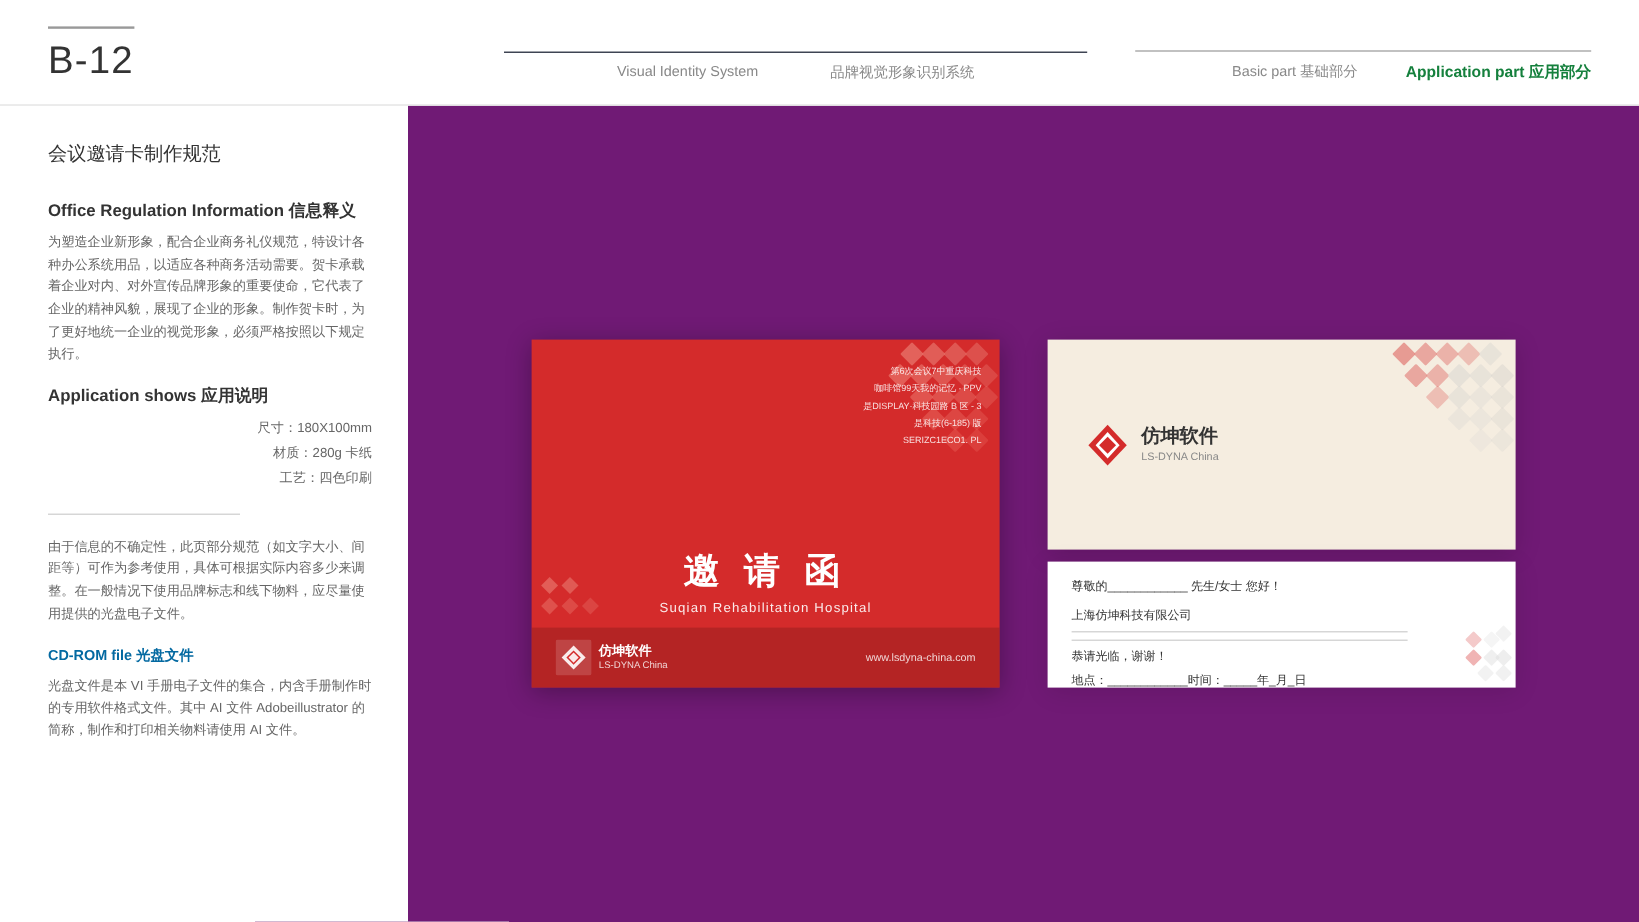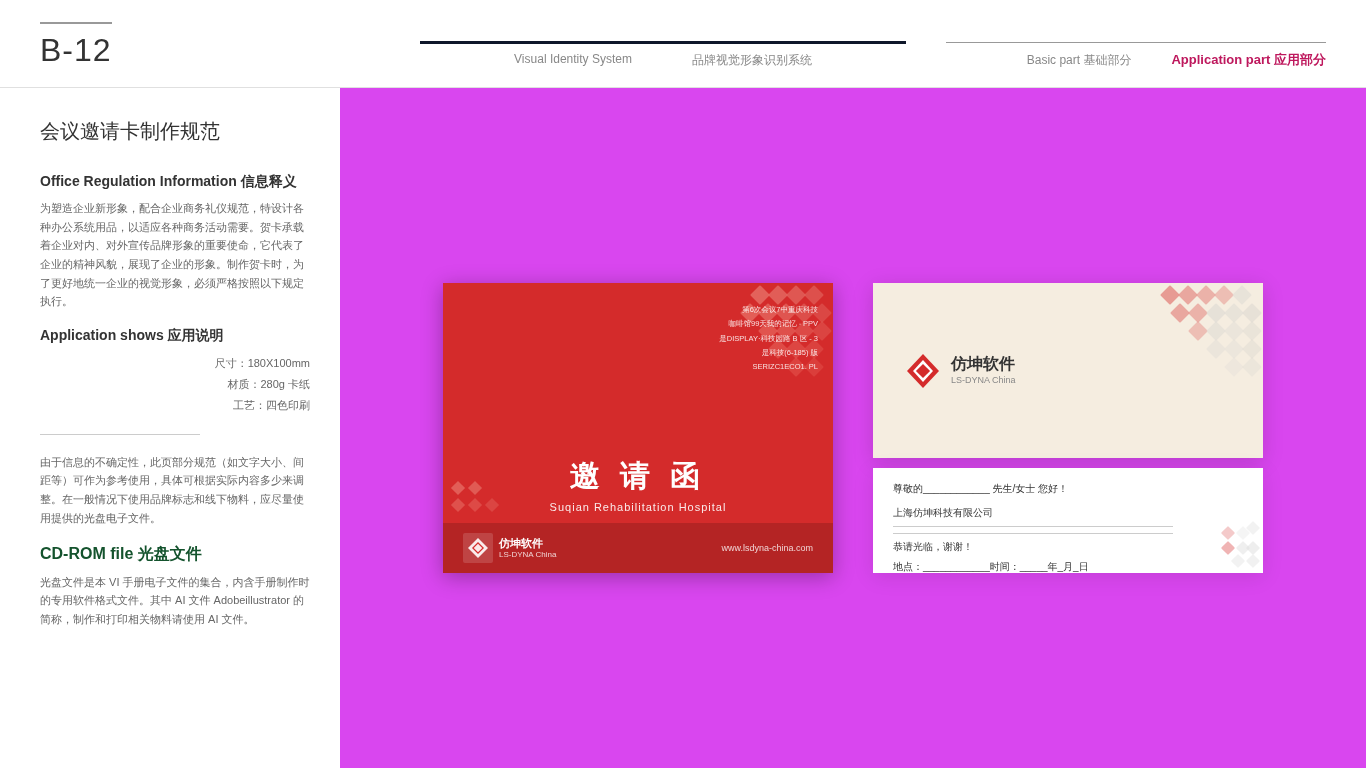--- a/index.html
+++ b/index.html
@@ -35,70 +35,70 @@
       border-top: 2px solid #999;
       padding-top: 8px;
       display: inline-block;
     }
     .header-center {
       flex: 1;
       display: flex;
       flex-direction: column;
       align-items: center;
       justify-content: flex-start;
-      border-top: 3px solid #0f172a;
+      border-top: 1px solid #0f172a;
       padding-top: 8px;
     }
     .header-center-labels {
       display: flex;
       gap: 60px;
     }
     .vis-label {
       font-size: 12px;
       color: #888;
     }
     .brand-label {
       font-size: 12px;
       color: #888;
     }
     .header-right {
       flex: 0 0 380px;
       display: flex;
       justify-content: flex-end;
-      align-items: center;
+      align-items: flex-start;
       border-top: 1px solid #999;
       padding-top: 8px;
       gap: 40px;
     }
     .basic-part {
       font-size: 12px;
       color: #888;
     }
     .app-part {
       font-size: 13px;
-      color: #be185d;
+      color: #15803d;
       font-weight: 600;
     }
 
     
     .main {
       display: flex;
       height: calc(768px - 88px);
     }
 
     
     .left-panel {
       width: 340px;
       background: #fff;
       padding: 30px 30px 30px 40px;
       overflow-y: auto;
       flex-shrink: 0;
     }
     .section-title-cn {
-      font-size: 20px;
+      font-size: 16px;
       color: #333;
       font-weight: 500;
       margin-bottom: 28px;
     }
     .info-title {
       font-size: 14px;
       font-weight: 700;
       color: #333;
       margin-bottom: 8px;
       margin-top: 20px;
@@ -135,35 +135,35 @@
       color: #333;
       margin-bottom: 8px;
     }
     .attention-body {
       font-size: 11px;
       color: #666;
       line-height: 1.7;
       margin-bottom: 16px;
     }
     .cdrom-title {
-      font-size: 16px;
-      font-weight: 700;
-      color: #14532d;
+      font-size: 12px;
+      font-weight: 700;
+      color: #0369a1;
       margin-bottom: 8px;
     }
     .cdrom-body {
       font-size: 11px;
       color: #666;
       line-height: 1.7;
     }
 
     
     .right-panel {
       flex: 1;
-      background: #d946ef;
+      background: #701a75;
       display: flex;
       align-items: center;
       justify-content: center;
       gap: 40px;
       padding: 30px;
     }
 
     
     .card-red {
       width: 390px;

